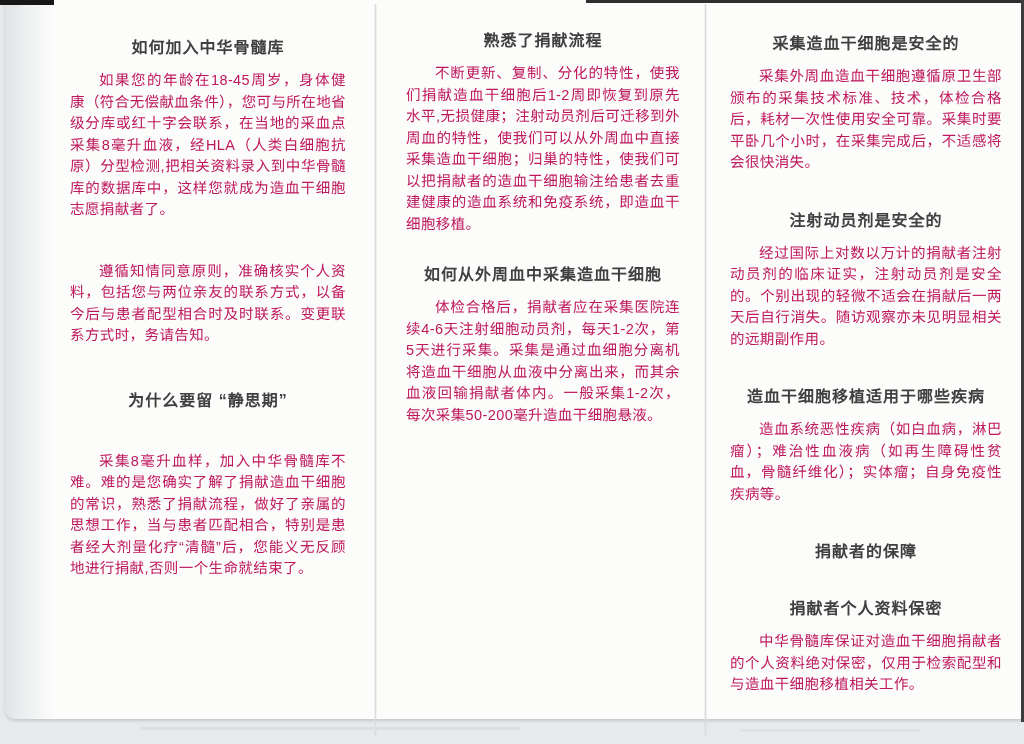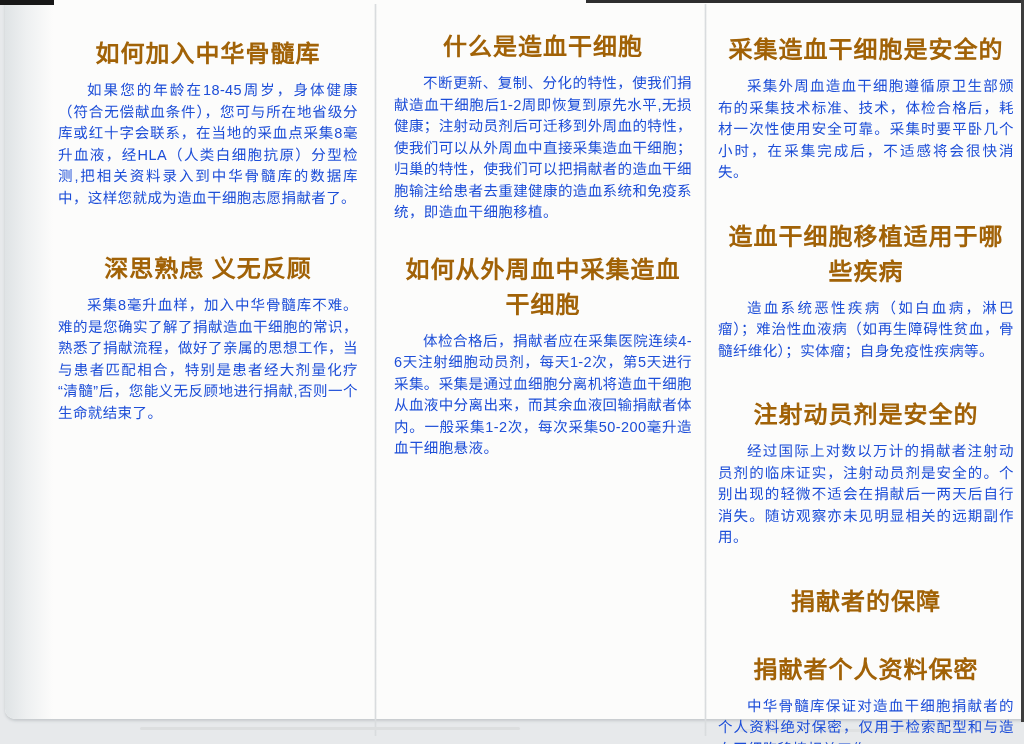--- a/index.html
+++ b/index.html
@@ -44,30 +44,30 @@
   .col-3{left:718px;width:296px;padding-top:30px;}
 
   .sec{margin:0 0 36px 0;}
   .col-1 .sec{margin-bottom:40px;}
   .col-2 .sec{margin-bottom:26px;}
   .col-3 .sec{margin-bottom:33px;}
   .sec:last-child{margin-bottom:0;}
 
   .sec-h{
     margin:0 0 11px 0;
-    font-size:24px;font-weight:bold;
+    font-size:16px;font-weight:bold;
     letter-spacing:1px;
     text-align:center;
-    color:#a16207;
+    color:#404040;
   }
   .sec p{
-    margin:0;
+    margin:12px;
     font-size:14.5px;line-height:21.5px;
     letter-spacing:0.4px;
-    color:#1d4ed8;
+    color:#be185d;
     text-align:justify;
     text-indent:2em;
   }
 </style>
 </head>
 <body>
 
 <div class="scan-stage">
 
   <div class="paper">
@@ -82,52 +82,53 @@
   <div class="edge-right"></div>
   <div class="bottom-streak"></div>
   <div class="bottom-streak2"></div>
 
   <div class="column col-1">
     <div class="sec">
       <h2 class="sec-h">如何加入中华骨髓库</h2>
       <p>如果您的年龄在18-45周岁，身体健康（符合无偿献血条件），您可与所在地省级分库或红十字会联系，在当地的采血点采集8毫升血液，经HLA（人类白细胞抗原）分型检测,把相关资料录入到中华骨髓库的数据库中，这样您就成为造血干细胞志愿捐献者了。</p>
     </div>
     <div class="sec">
+      <p>遵循知情同意原则，准确核实个人资料，包括您与两位亲友的联系方式，以备今后与患者配型相合时及时联系。变更联系方式时，务请告知。</p>
     </div>
     <div class="sec">
+      <h2 class="sec-h">为什么要留 “静思期”</h2>
     </div>
     <div class="sec">
-      <h2 class="sec-h">深思熟虑 义无反顾</h2>
       <p>采集8毫升血样，加入中华骨髓库不难。难的是您确实了解了捐献造血干细胞的常识，熟悉了捐献流程，做好了亲属的思想工作，当与患者匹配相合，特别是患者经大剂量化疗“清髓”后，您能义无反顾地进行捐献,否则一个生命就结束了。</p>
     </div>
   </div>
 
   <div class="column col-2">
     <div class="sec">
-      <h2 class="sec-h">什么是造血干细胞</h2>
+      <h2 class="sec-h">熟悉了捐献流程</h2>
       <p>不断更新、复制、分化的特性，使我们捐献造血干细胞后1-2周即恢复到原先水平,无损健康；注射动员剂后可迁移到外周血的特性，使我们可以从外周血中直接采集造血干细胞；归巢的特性，使我们可以把捐献者的造血干细胞输注给患者去重建健康的造血系统和免疫系统，即造血干细胞移植。</p>
     </div>
     <div class="sec">
       <h2 class="sec-h">如何从外周血中采集造血干细胞</h2>
       <p>体检合格后，捐献者应在采集医院连续4-6天注射细胞动员剂，每天1-2次，第5天进行采集。采集是通过血细胞分离机将造血干细胞从血液中分离出来，而其余血液回输捐献者体内。一般采集1-2次，每次采集50-200毫升造血干细胞悬液。</p>
     </div>
   </div>
 
   <div class="column col-3">
     <div class="sec">
       <h2 class="sec-h">采集造血干细胞是安全的</h2>
       <p>采集外周血造血干细胞遵循原卫生部颁布的采集技术标准、技术，体检合格后，耗材一次性使用安全可靠。采集时要平卧几个小时，在采集完成后，不适感将会很快消失。</p>
     </div>
     <div class="sec">
+      <h2 class="sec-h">注射动员剂是安全的</h2>
+      <p>经过国际上对数以万计的捐献者注射动员剂的临床证实，注射动员剂是安全的。个别出现的轻微不适会在捐献后一两天后自行消失。随访观察亦未见明显相关的远期副作用。</p>
+    </div>
+    <div class="sec">
       <h2 class="sec-h">造血干细胞移植适用于哪些疾病</h2>
       <p>造血系统恶性疾病（如白血病，淋巴瘤）；难治性血液病（如再生障碍性贫血，骨髓纤维化）；实体瘤；自身免疫性疾病等。</p>
-    </div>
-    <div class="sec">
-      <h2 class="sec-h">注射动员剂是安全的</h2>
-      <p>经过国际上对数以万计的捐献者注射动员剂的临床证实，注射动员剂是安全的。个别出现的轻微不适会在捐献后一两天后自行消失。随访观察亦未见明显相关的远期副作用。</p>
     </div>
     <div class="sec">
       <h2 class="sec-h">捐献者的保障</h2>
     </div>
     <div class="sec">
       <h2 class="sec-h">捐献者个人资料保密</h2>
       <p>中华骨髓库保证对造血干细胞捐献者的个人资料绝对保密，仅用于检索配型和与造血干细胞移植相关工作。</p>
     </div>
   </div>
 

